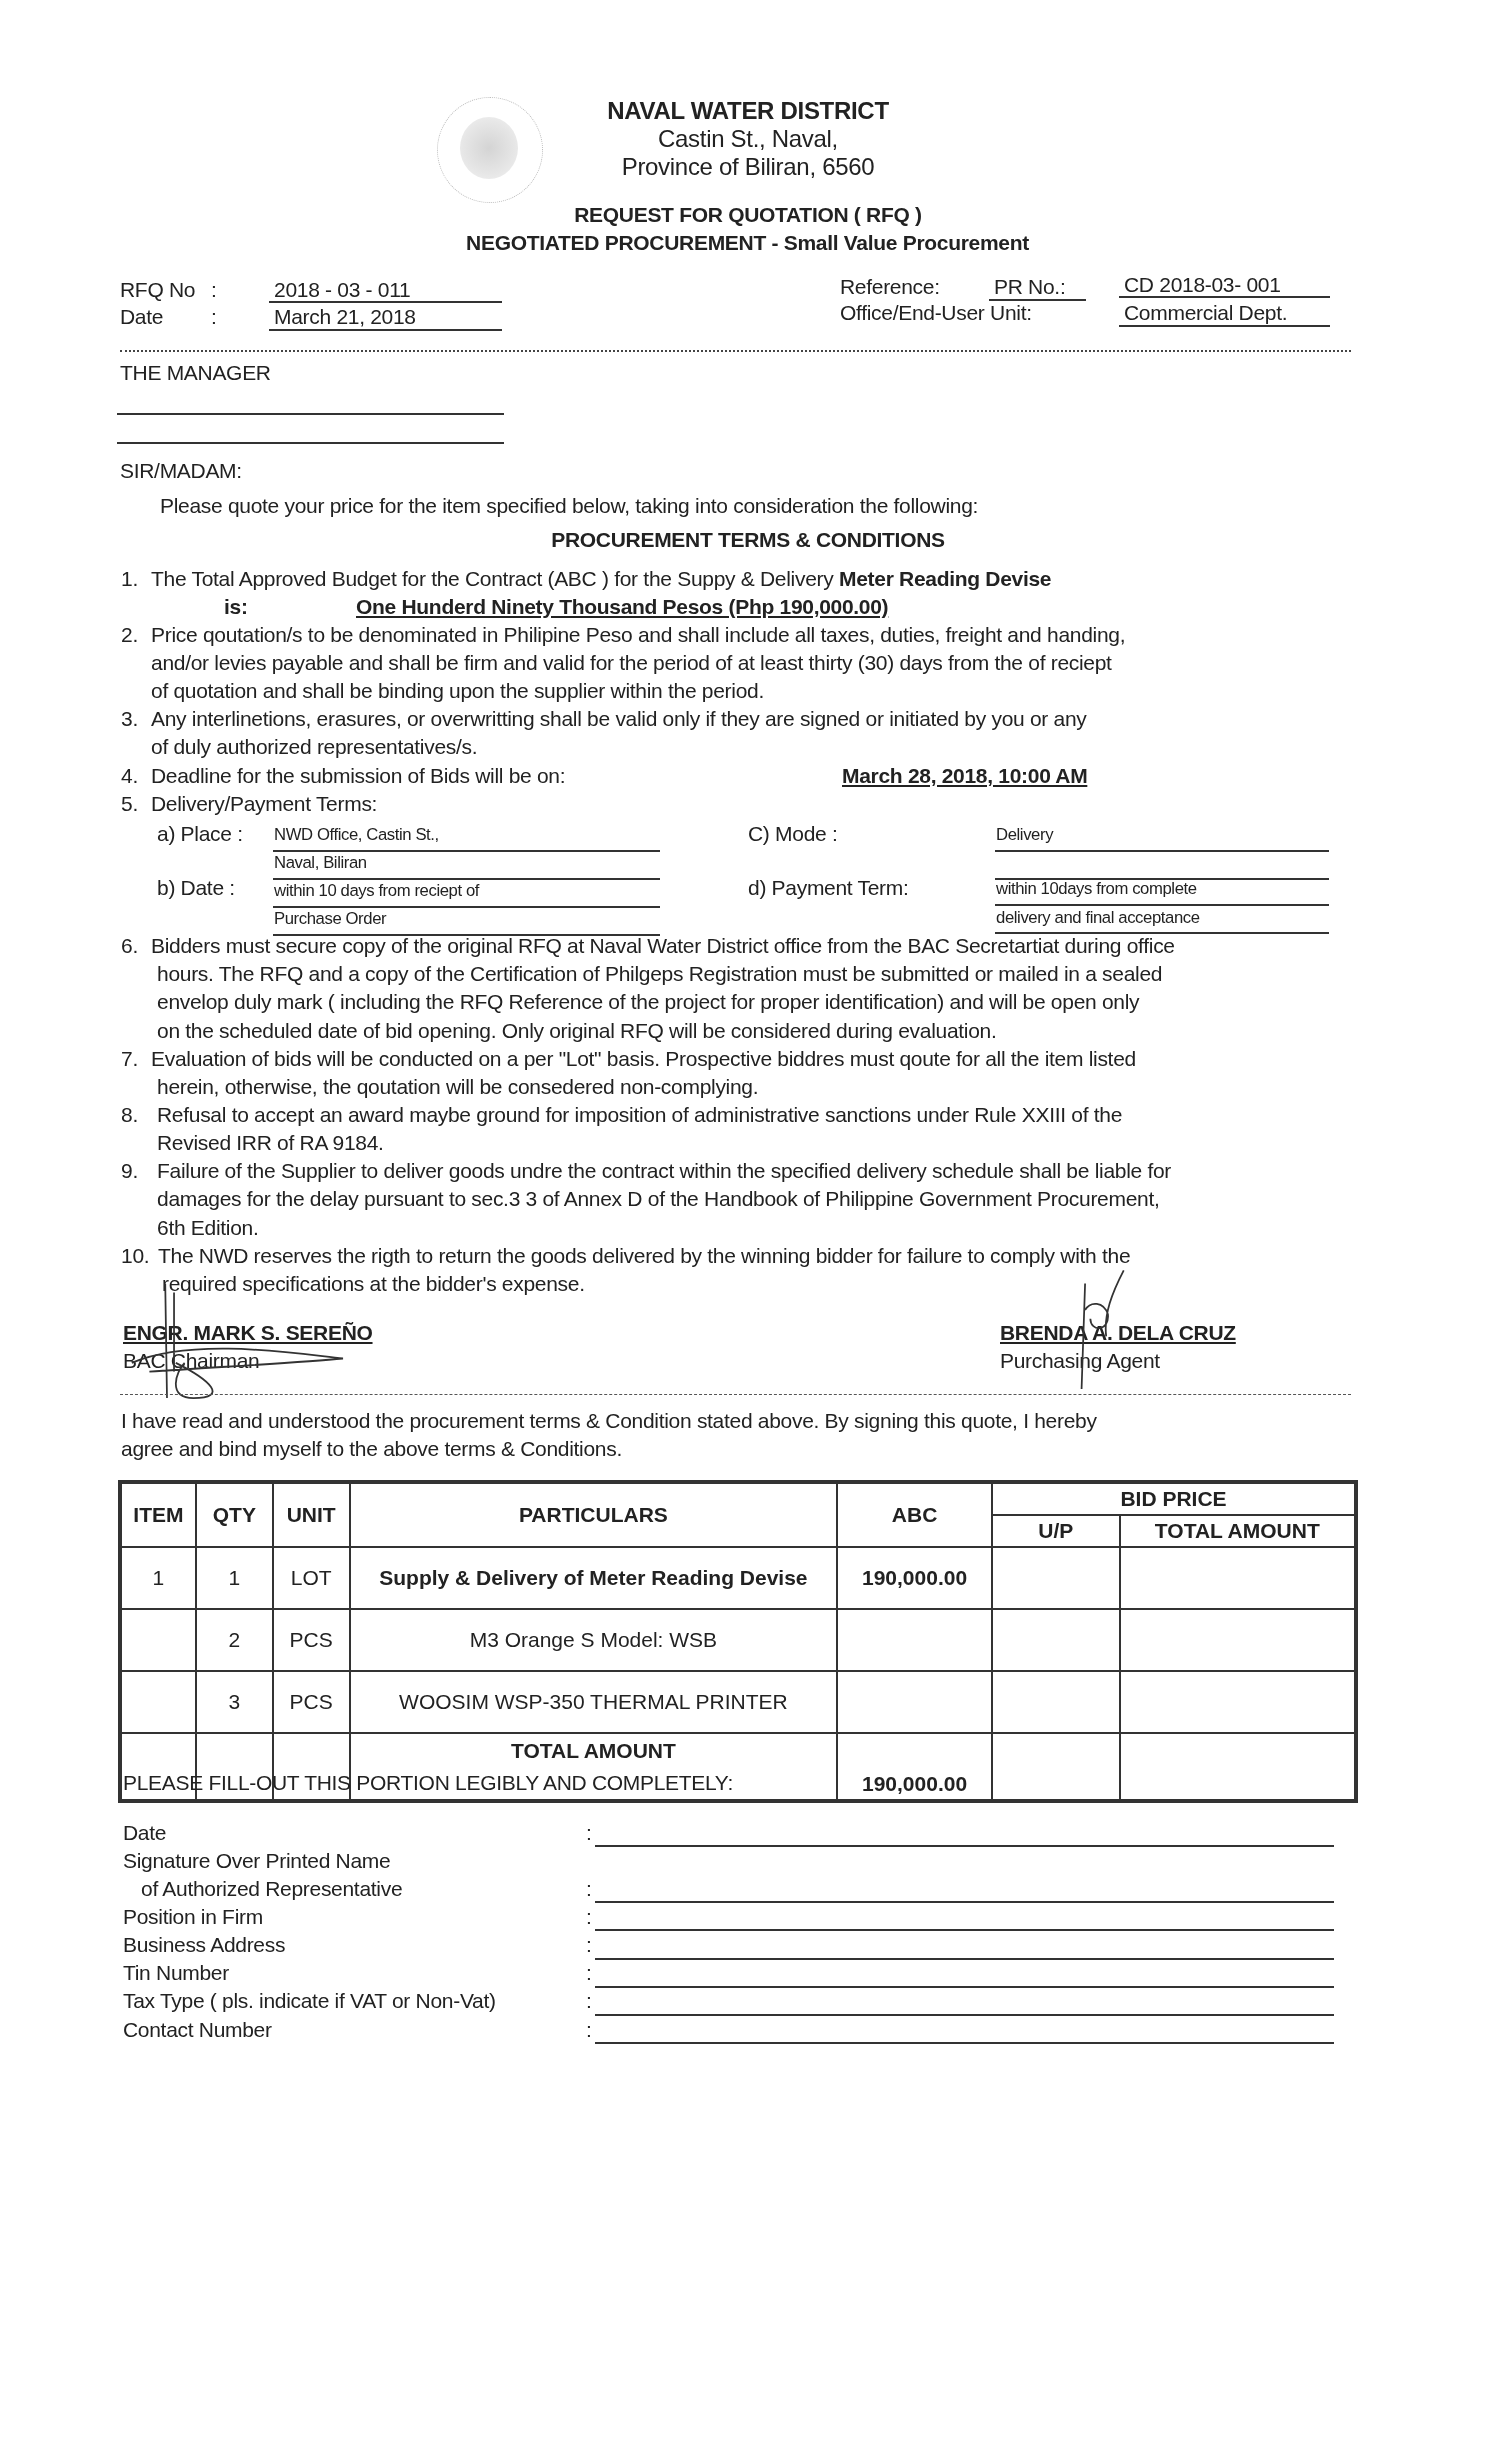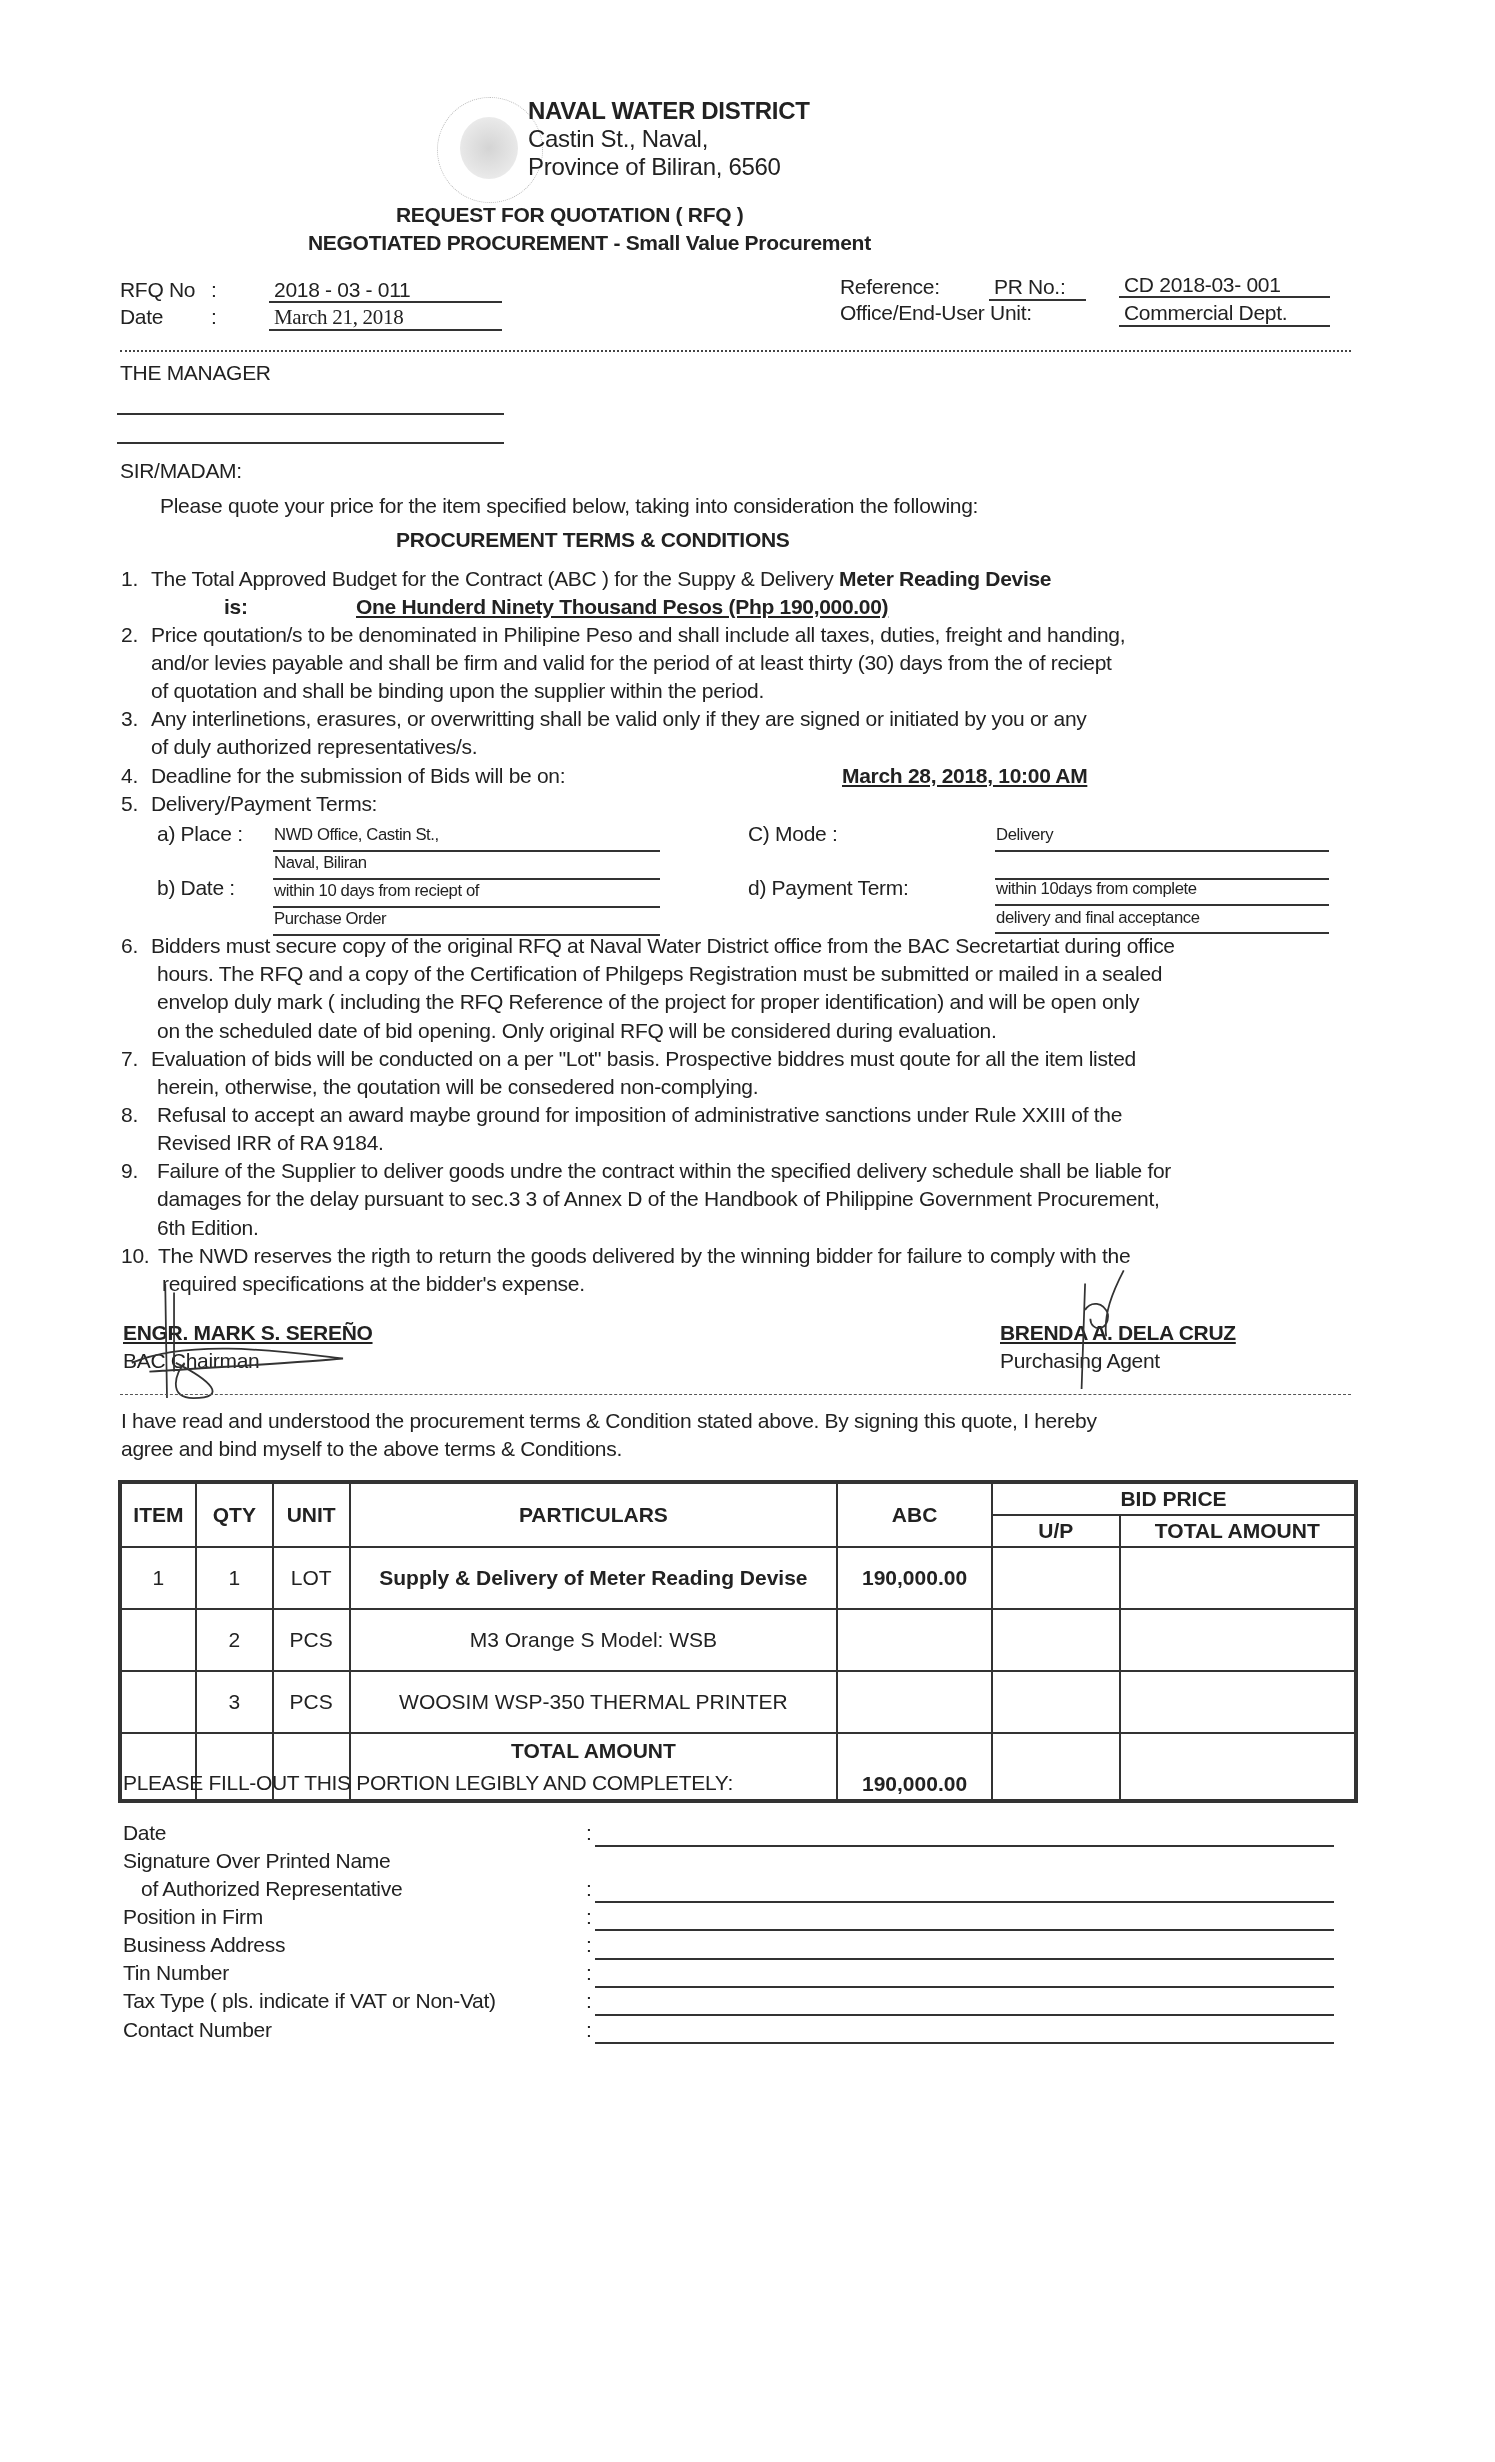--- a/index.html
+++ b/index.html
@@ -2,21 +2,21 @@
 <html style="font-size:14px"><head>
 <meta charset="utf-8">
 <style>
   html, body { margin: 0; padding: 0; background: #ffffff; }
   body { width: 1495px; height: 2462px; position: relative; overflow: hidden;
          font-family: "Liberation Sans", sans-serif; color: #222; }
   .abs { position: absolute; }
   .t { font-size: 21px; line-height: 28px; letter-spacing: -0.3px; white-space: nowrap; }
   .b { font-weight: bold; }
   .u { text-decoration: underline; }
-  .center { }
+  .center { text-align: center; }
   .line { position: absolute; height: 0; border-top: 2.2px solid #333; }
   .dotline { position: absolute; height: 0; border-top: 2.6px dotted #444; }
   .dashline { position: absolute; height: 0; border-top: 1.8px dashed #555; }
   .seal { position: absolute; left: 437px; top: 97px; width: 104px; height: 104px; border-radius: 50%;
           border: 1.8px dotted #bbb; }
   .seal::after { content: ""; position: absolute; left: 22px; top: 19.3px; width: 58px; height: 62px; border-radius: 50%;
           background: radial-gradient(circle, #d4d4d4 0%, #e6e6e6 60%, #f4f4f4 100%); }
   .small { font-size: 16.7px; font-weight: normal; letter-spacing: -0.4px; font-family: "Liberation Sans", sans-serif; }
   table.items { position: absolute; left: 118px; top: 1480px; width: 1240px; border-collapse: collapse;
                 border: 4.4px solid #333; font-size: 21px; }
@@ -40,21 +40,21 @@
   <span class="b">NEGOTIATED PROCUREMENT -</span>
   <span class="b">Small Value Procurement</span>
 </div>
 
 <div class="abs t" style="left:120px;top:276px;">RFQ No</div>
 <div class="abs t" style="left:211px;top:276px;">:</div>
 <div class="abs t" style="left:274px;top:276px;">2018 - 03 - 011</div>
 <div class="line" style="left:269px;top:301px;width:233px;"></div>
 <div class="abs t" style="left:120px;top:303px;">Date</div>
 <div class="abs t" style="left:211px;top:303px;">:</div>
-<div class="abs t" style="left:274px;top:303px;font-family:Liberation Serif, serif;">March 21, 2018</div>
+<div class="abs t" style="left:274px;top:303px;">March 21, 2018</div>
 <div class="line" style="left:269px;top:329px;width:233px;"></div>
 
 <div class="abs t" style="left:840px;top:273px;">Reference:</div>
 <div class="abs t" style="left:994px;top:273px;">PR No.:</div>
 <div class="line" style="left:989px;top:299px;width:97px;"></div>
 <div class="abs t" style="left:1124px;top:271px;">CD  2018-03- 001</div>
 <div class="line" style="left:1119px;top:296px;width:211px;"></div>
 <div class="abs t" style="left:840px;top:299px;">Office/End-User Unit:</div>
 <div class="abs t" style="left:1124px;top:299px;">Commercial Dept.</div>
 <div class="line" style="left:1119px;top:325px;width:211px;"></div>

